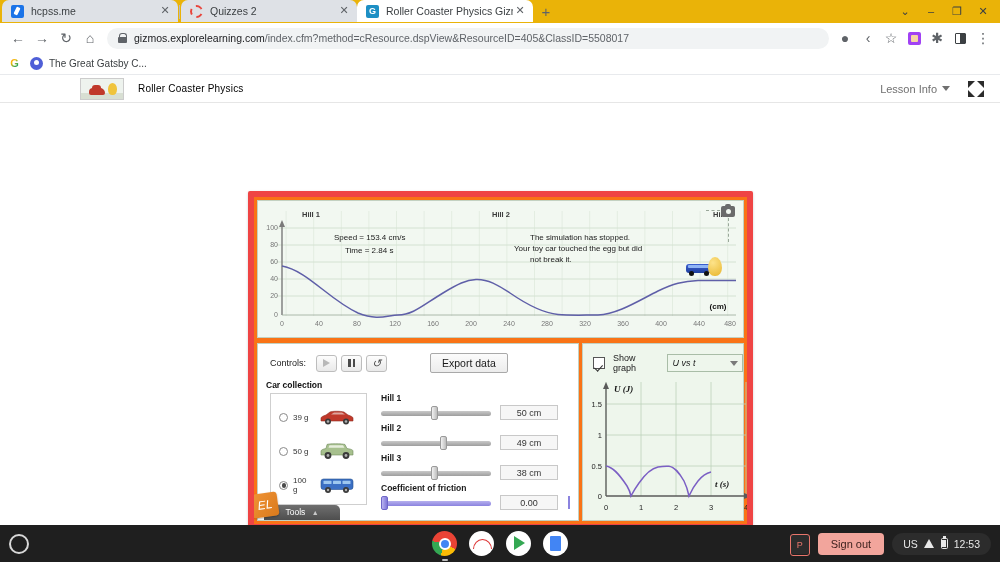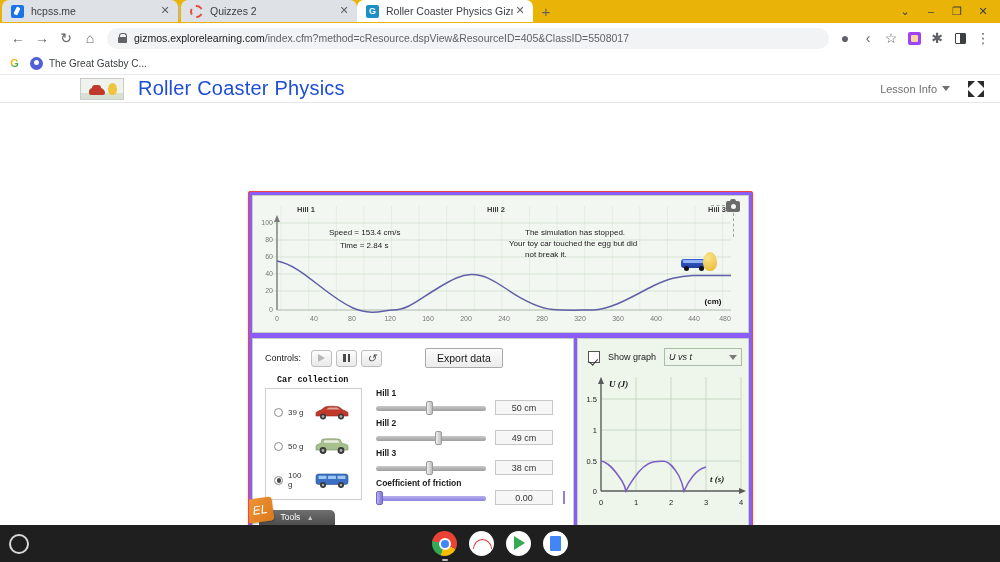--- a/index.html
+++ b/index.html
@@ -80,34 +80,34 @@
   }
   .gz-thumb { width: 44px; height: 22px; margin-right: 14px; position:relative;
               background: linear-gradient(#eef3ee 0 70%, #d8dfd3 70% 100%); border:1px solid #ccc;
               flex: 0 0 44px; }
   .gz-thumb .car { position:absolute; left:8px; bottom:4px; width:16px; height:7px;
                    background:#c0392b; border-radius:4px 5px 2px 2px; }
   .gz-thumb .car::after{content:"";position:absolute;left:3px;top:-3px;width:9px;height:4px;
                         background:#c0392b;border-radius:3px 3px 0 0;}
   .gz-thumb .egg { position:absolute; right:6px; bottom:4px; width:9px; height:12px;
                    background:#f0c43c; border-radius:50% 50% 45% 45%; }
-  .gz-title { font-size: 20px; color: #1d4ed8; letter-spacing: .2px; }
+  .gz-title { font-size: 10px; color: #000000; letter-spacing: .2px; }
   .gz-right { margin-left:auto; display:flex; align-items:center; gap: 18px; }
   .lesson-info { font-size: 11px; color:#707070; display:flex; align-items:center; gap:5px; }
   .chev { width:0;height:0;border-left:4px solid transparent;border-right:4px solid transparent;
           border-top:5px solid #707070; }
   .fs-ico { width:16px; height:16px; position:relative; }
   .fs-ico i { position:absolute; width:0;height:0; }
   .fs-ico i:nth-child(1){left:0;top:0;border-left:7px solid #2b2b2b;border-bottom:7px solid transparent;}
   .fs-ico i:nth-child(2){right:0;top:0;border-right:7px solid #2b2b2b;border-bottom:7px solid transparent;}
   .fs-ico i:nth-child(3){left:0;bottom:0;border-left:7px solid #2b2b2b;border-top:7px solid transparent;}
   .fs-ico i:nth-child(4){right:0;bottom:0;border-right:7px solid #2b2b2b;border-top:7px solid transparent;}
 
   .gizmo-wrap { position:absolute; left:248px; top:116px; width:505px; height:339px; }
-  .gizmo-frame { width:100%; height:100%; background:#8b5cf6; border:1px solid #ef4444;
+  .gizmo-frame { width:100%; height:100%; background:#f97316; border:6px solid #ef4444;
                  border-radius:2px; position:relative; overflow:hidden;
                  box-shadow: 0 1px 3px rgba(0,0,0,.18); }
 
   
   .sim { position:absolute; left:3px; top:3px; right:3px; height:138px;
          background:#f2f8f1; border:1px solid #c3d1c1; }
   .sim-svg { position:absolute; left:0; top:0; }
   .sim-info { position:absolute; font-size:8px; color:#1a1a1a; line-height:11px; }
   .cam { position:absolute; right:8px; top:5px; width:14px; height:11px; background:#6b6b6b;
          border-radius:2px; }
@@ -397,21 +397,21 @@
               <span class="ctrl-btn">
                   <i class="ic-pause"></i>
                 </span>
               <span class="ctrl-btn">
                 <i class="ic-reset">↺</i>
               </span>
             </span>
             <span class="export-btn">Export data</span>
           </div>
 
-          <div style="padding-left:24px;padding-top:7px;font-family:Liberation Mono, monospace;">
+          <div style="padding-left:8px;padding-top:7px;">
             <div class="carcol-title">Car collection</div>
           </div>
 
           <div class="ctrl-body" style="padding-top:0;">
             <div class="carcol-box">
               <div class="car-opt">
                 <span class="radio"></span>
                 <span class="car-mass">39 g</span>
                 <span class="mini-car">
                   <svg width="40" height="20" viewBox="0 0 40 20">
@@ -565,13 +565,23 @@
 <div class="shelf">
   <div class="launcher"></div>
   <div class="shelf-apps">
     <div class="app app-chrome">
         <span class="dot"></span>
       </div>
     <div class="app app-desmos"></div>
     <div class="app app-play"></div>
     <div class="app app-docs"></div>
   </div>
+  <div class="shelf-right">
+    <div class="pin-ico"></div>
+    <div class="signout">Sign out</div>
+    <div class="status">
+      <span>US</span>
+      <span class="wifi"></span>
+      <span class="batt"></span>
+      <span>12:53</span>
+    </div>
+  </div>
 </div>
 
 </body></html>

